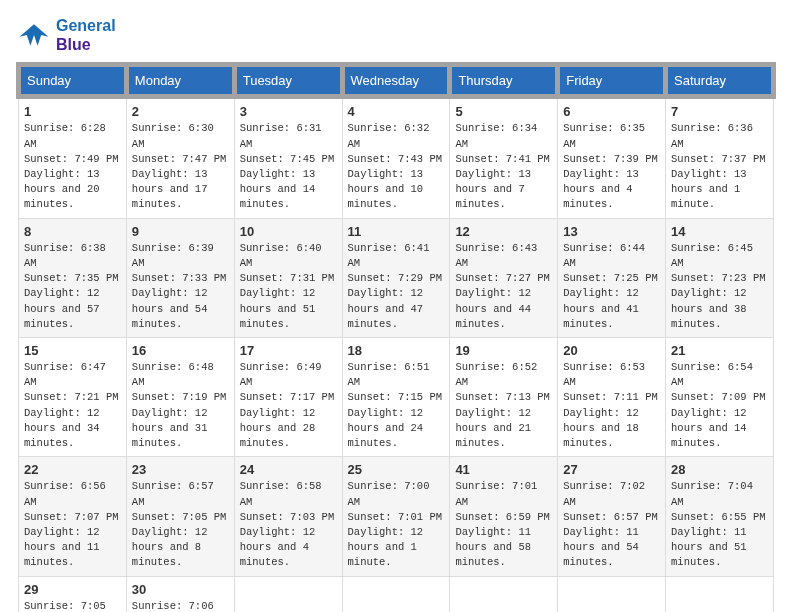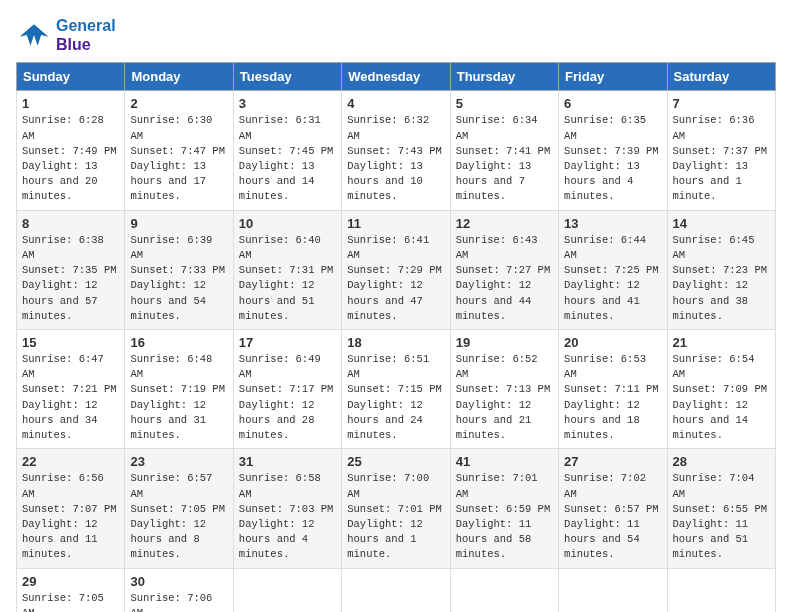--- a/index.html
+++ b/index.html
@@ -50,22 +50,22 @@
       width: 100%;
       border-collapse: collapse;
       table-layout: fixed;
     }
     th {
       background-color: #2a6ebb;
       color: #fff;
       text-align: left;
       padding: 6px 6px;
       font-size: 13px;
-      font-weight: bold;
-      border: 1px solid #a3a3a3;
+      font-weight: normal;
+      border: 5px solid #a3a3a3;
     }
     td {
       vertical-align: top;
       padding: 5px 5px;
       font-size: 10.5px;
       color: #333;
       border: 1px solid #ddd;
       background: #fff;
       height: 80px;
     }
@@ -211,21 +211,21 @@
       <tr>
         <td>
           <span class="day-num">22</span>
           <div class="day-info">Sunrise: 6:56 AM<br>Sunset: 7:07 PM<br>Daylight: 12 hours and 11 minutes.</div>
         </td>
         <td>
           <span class="day-num">23</span>
           <div class="day-info">Sunrise: 6:57 AM<br>Sunset: 7:05 PM<br>Daylight: 12 hours and 8 minutes.</div>
         </td>
         <td>
-          <span class="day-num">31</span>
+          <span class="day-num">24</span>
           <div class="day-info">Sunrise: 6:58 AM<br>Sunset: 7:03 PM<br>Daylight: 12 hours and 4 minutes.</div>
         </td>
         <td>
           <span class="day-num">25</span>
           <div class="day-info">Sunrise: 7:00 AM<br>Sunset: 7:01 PM<br>Daylight: 12 hours and 1 minute.</div>
         </td>
         <td>
           <span class="day-num">41</span>
           <div class="day-info">Sunrise: 7:01 AM<br>Sunset: 6:59 PM<br>Daylight: 11 hours and 58 minutes.</div>
         </td>

